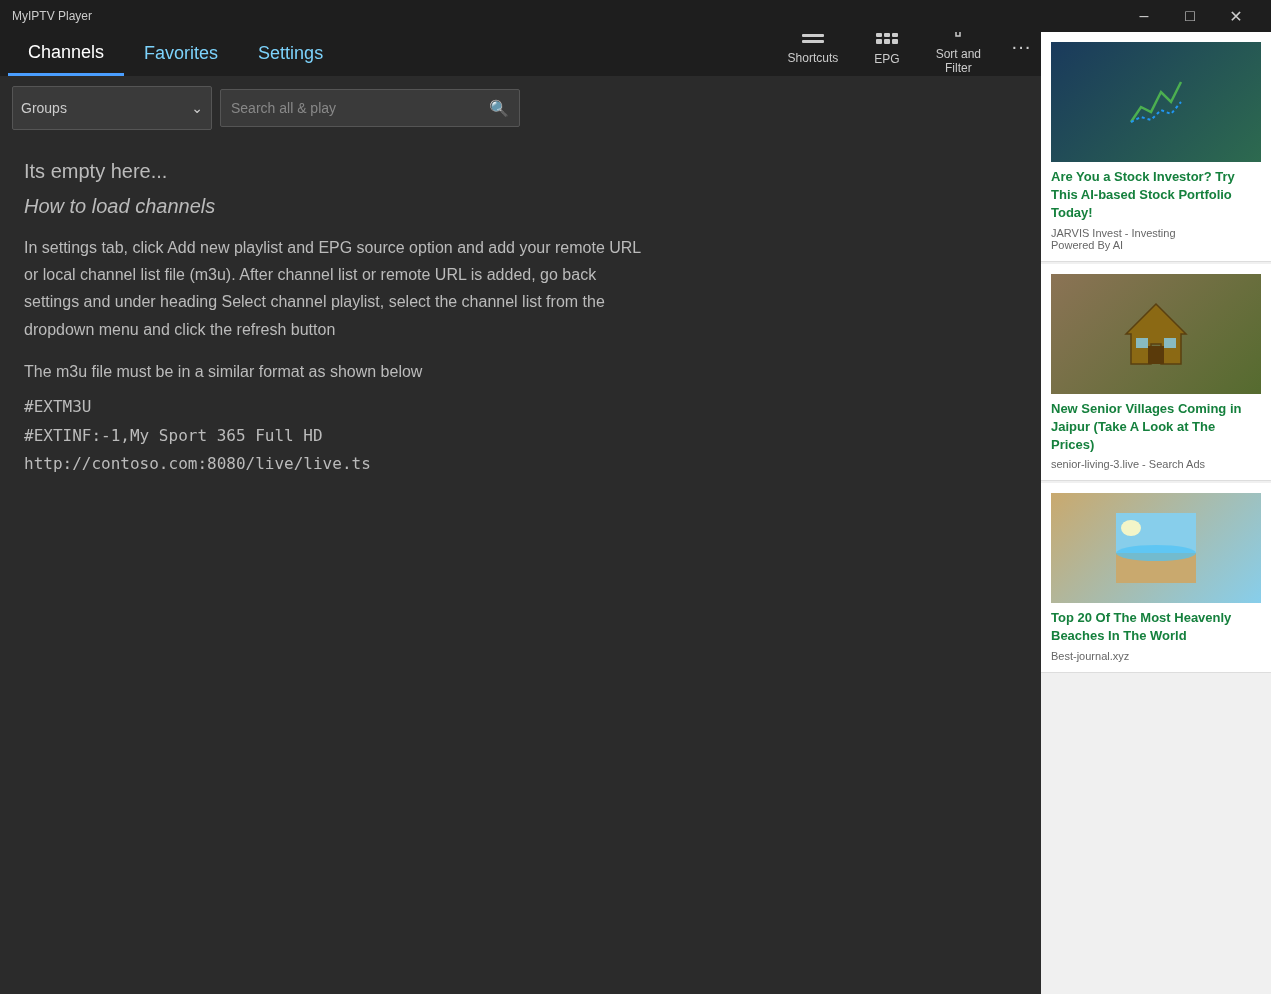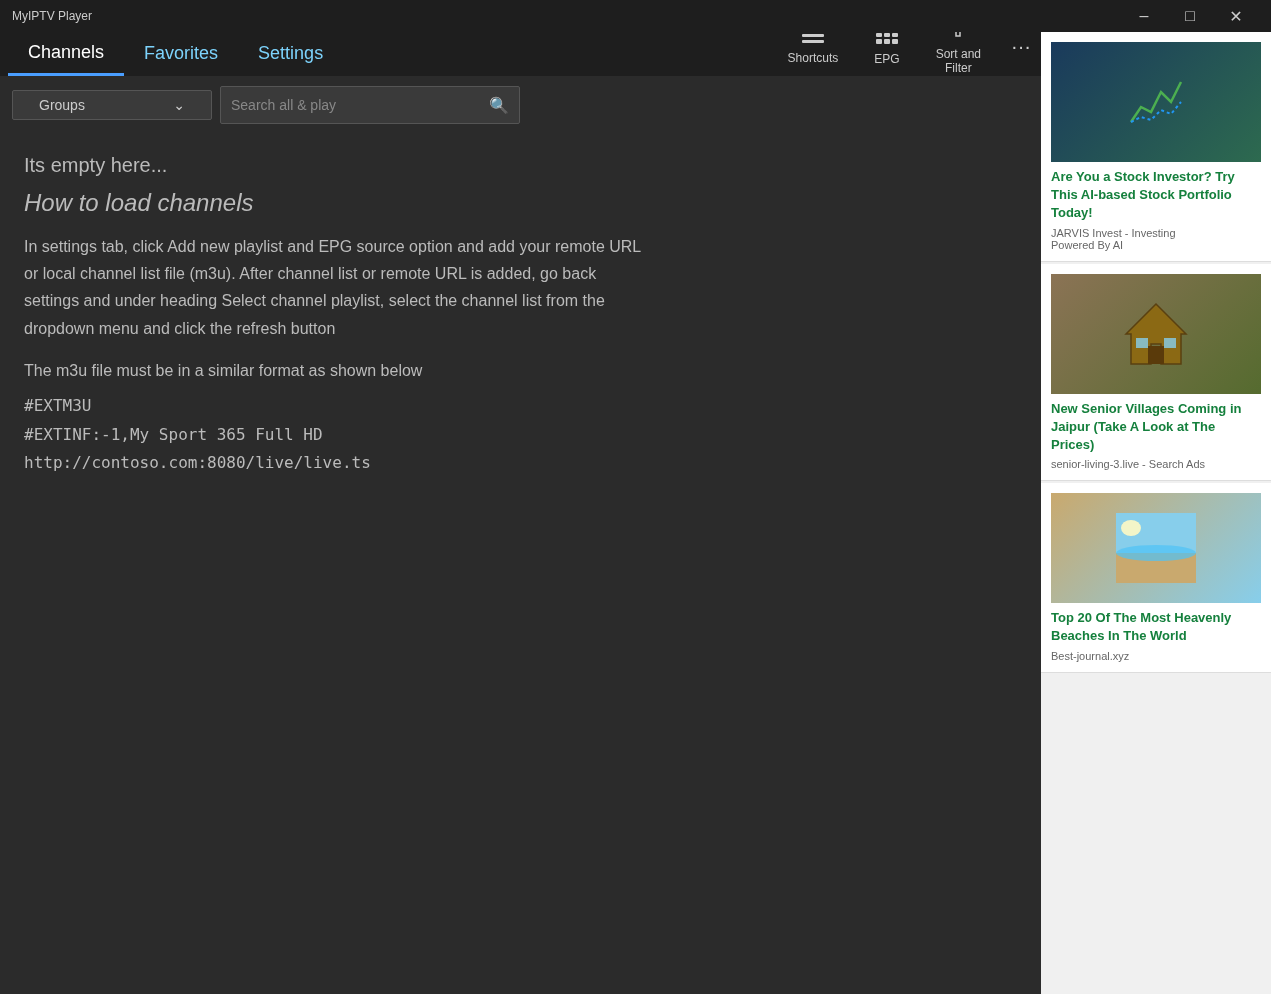--- a/index.html
+++ b/index.html
@@ -97,22 +97,22 @@
       gap: 8px;
       background: #2b2b2b;
       flex-shrink: 0;
     }
     .groups-dropdown {
       display: flex;
       align-items: center;
       background: #3a3a3a;
       border: 1px solid #555;
       border-radius: 2px;
-      padding: 0 26px;
-      height: 30px;
+      padding: 0 8px;
+      height: 44px;
       min-width: 200px;
       cursor: pointer;
       color: #ccc;
       font-size: 14px;
       justify-content: space-between;
     }
     .search-box {
       display: flex;
       align-items: center;
       background: #3a3a3a;
@@ -188,21 +188,21 @@
       overflow-y: auto;
       padding: 20px 24px;
     }
 
     .empty-message {
       font-size: 20px;
       color: #bbb;
       margin-bottom: 12px;
     }
     .how-to-heading {
-      font-size: 24px;
+      font-size: 20px;
       color: #bbb;
       margin-bottom: 16px;
       font-style: italic;
     }
     .instructions {
       font-size: 16px;
       color: #bbb;
       line-height: 1.7;
       margin-bottom: 20px;
       max-width: 620px;

